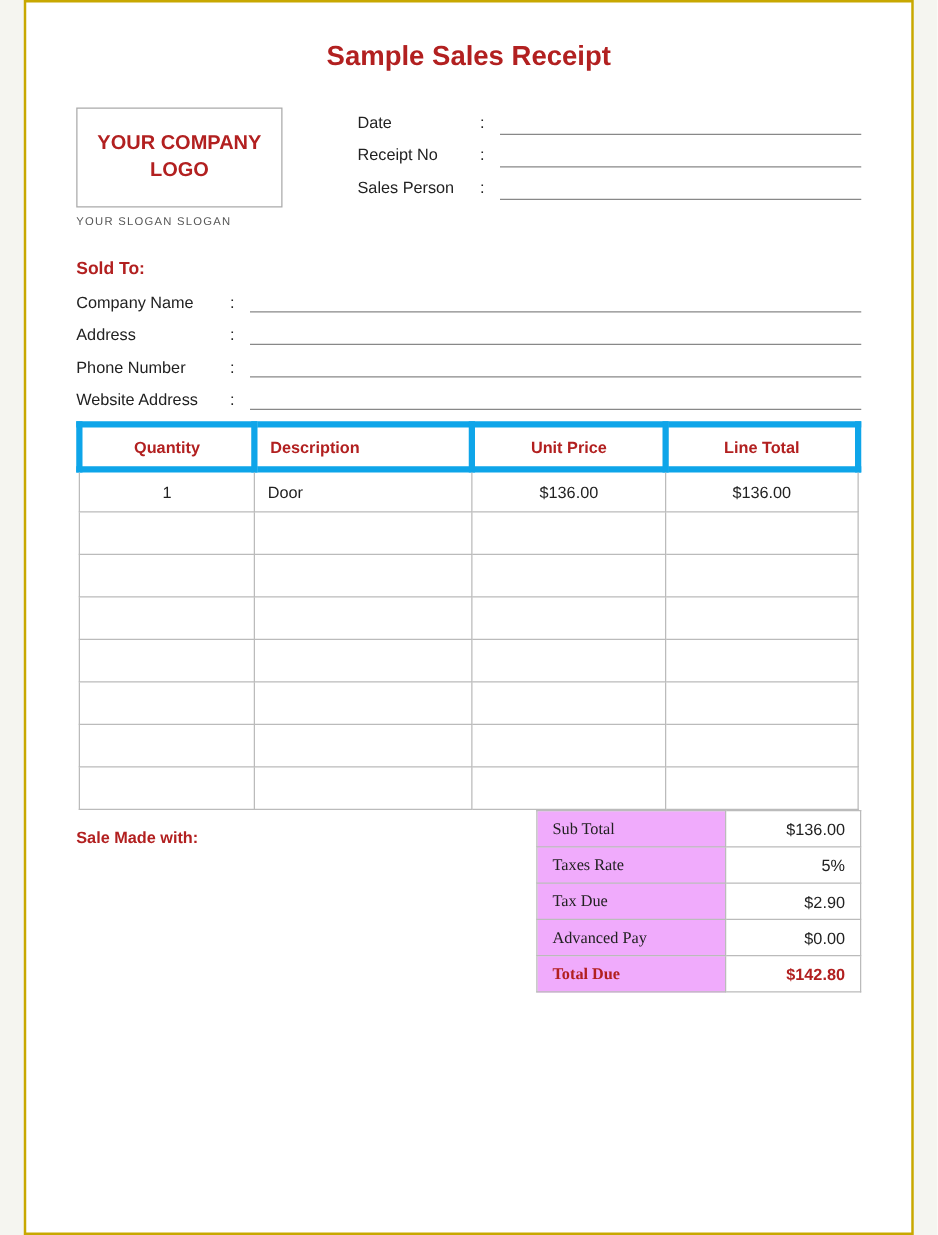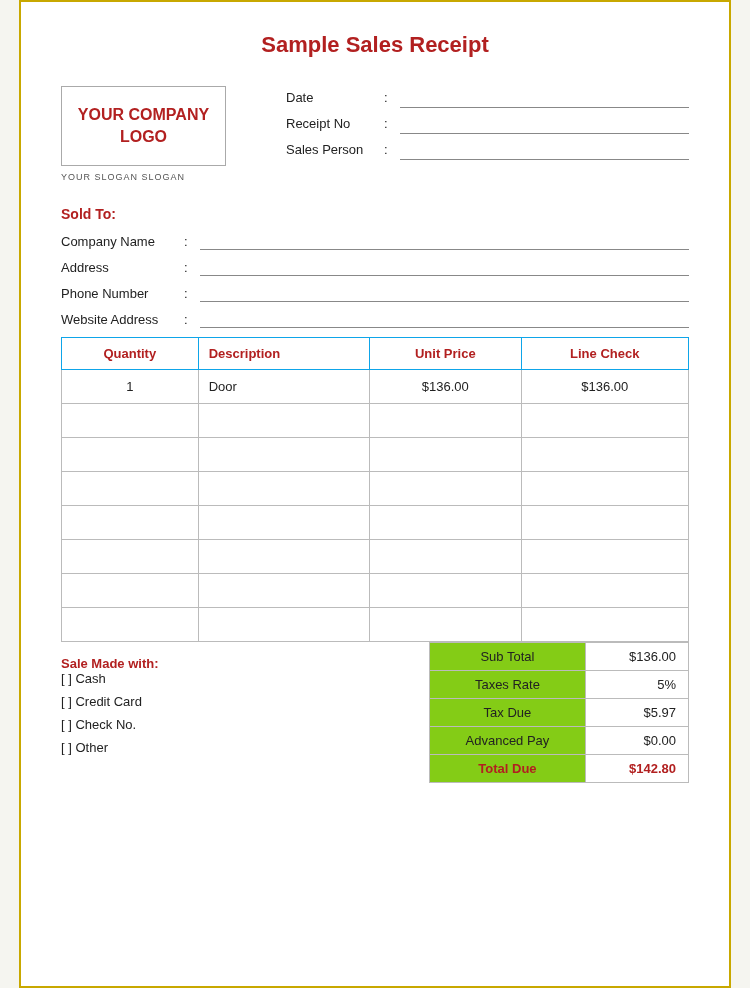--- a/index.html
+++ b/index.html
@@ -119,21 +119,21 @@
       border-bottom: 1px solid #888;
       height: 18px;
     }
     .items-table {
       width: 100%;
       border-collapse: collapse;
       margin-bottom: 0;
       font-size: 13px;
     }
     .items-table th {
-      border: 1px solid #0ea5e9;
+      border: 5px solid #0ea5e9;
       padding: 8px 10px;
       color: #b22020;
       font-weight: bold;
       background: #fff;
       text-align: center;
     }
     .items-table th.desc {
       text-align: left;
     }
     .items-table td {
@@ -172,23 +172,24 @@
       min-width: 240px;
       border-collapse: collapse;
       font-size: 13px;
     }
     .totals-table td {
       padding: 6px 12px;
       border: 1px solid #bbb;
       color: #222;
     }
     .totals-table td.label-col {
-      text-align: center;
-      background: #84cc16;
+      text-align: left;
+      background: #f0abfc;
       font-weight: normal;
+      font-family: Liberation Serif, serif;
     }
     .totals-table td.value-col {
       text-align: right;
       background: #fff;
     }
     .totals-table tr.total-due-row td {
       font-weight: bold;
       color: #b22020;
     }
     .totals-table tr.total-due-row td.value-col {
@@ -255,21 +256,21 @@
       <div class="sold-field-line"></div>
     </div>
   </div>
 
   <table class="items-table">
     <thead>
       <tr>
         <th>Quantity</th>
         <th class="desc">Description</th>
         <th>Unit Price</th>
-        <th>Line Check</th>
+        <th>Line Total</th>
       </tr>
     </thead>
     <tbody id="items-tbody">
     <tr>
       <td>1</td>
       <td class="desc">Door</td>
       <td>$136.00</td>
       <td>$136.00</td>
     </tr>
         <tr>
@@ -313,40 +314,34 @@
       <td class="desc"></td>
       <td></td>
       <td></td>
     </tr>
       </tbody>
   </table>
 
   <div class="totals-section">
     <div class="payment-section">
       <div class="payment-title">Sale Made with:</div>
-      <div id="payment-options">
-          <div class="payment-option">[ ] Cash</div>
-          <div class="payment-option">[ ] Credit Card</div>
-          <div class="payment-option">[ ] Check No.</div>
-          <div class="payment-option">[ ] Other</div>
-        </div>
     </div>
     <table class="totals-table">
       <tbody id="totals-tbody">
           <tr>
       <td class="label-col">Sub Total</td>
       <td class="value-col">$136.00</td>
     </tr>
           <tr>
       <td class="label-col">Taxes Rate</td>
       <td class="value-col">5%</td>
     </tr>
           <tr>
       <td class="label-col">Tax Due</td>
-      <td class="value-col">$5.97</td>
+      <td class="value-col">$2.90</td>
     </tr>
           <tr>
       <td class="label-col">Advanced Pay</td>
       <td class="value-col">$0.00</td>
     </tr>
           <tr class="total-due-row">
       <td class="label-col">Total Due</td>
       <td class="value-col">$142.80</td>
     </tr>
         </tbody>

